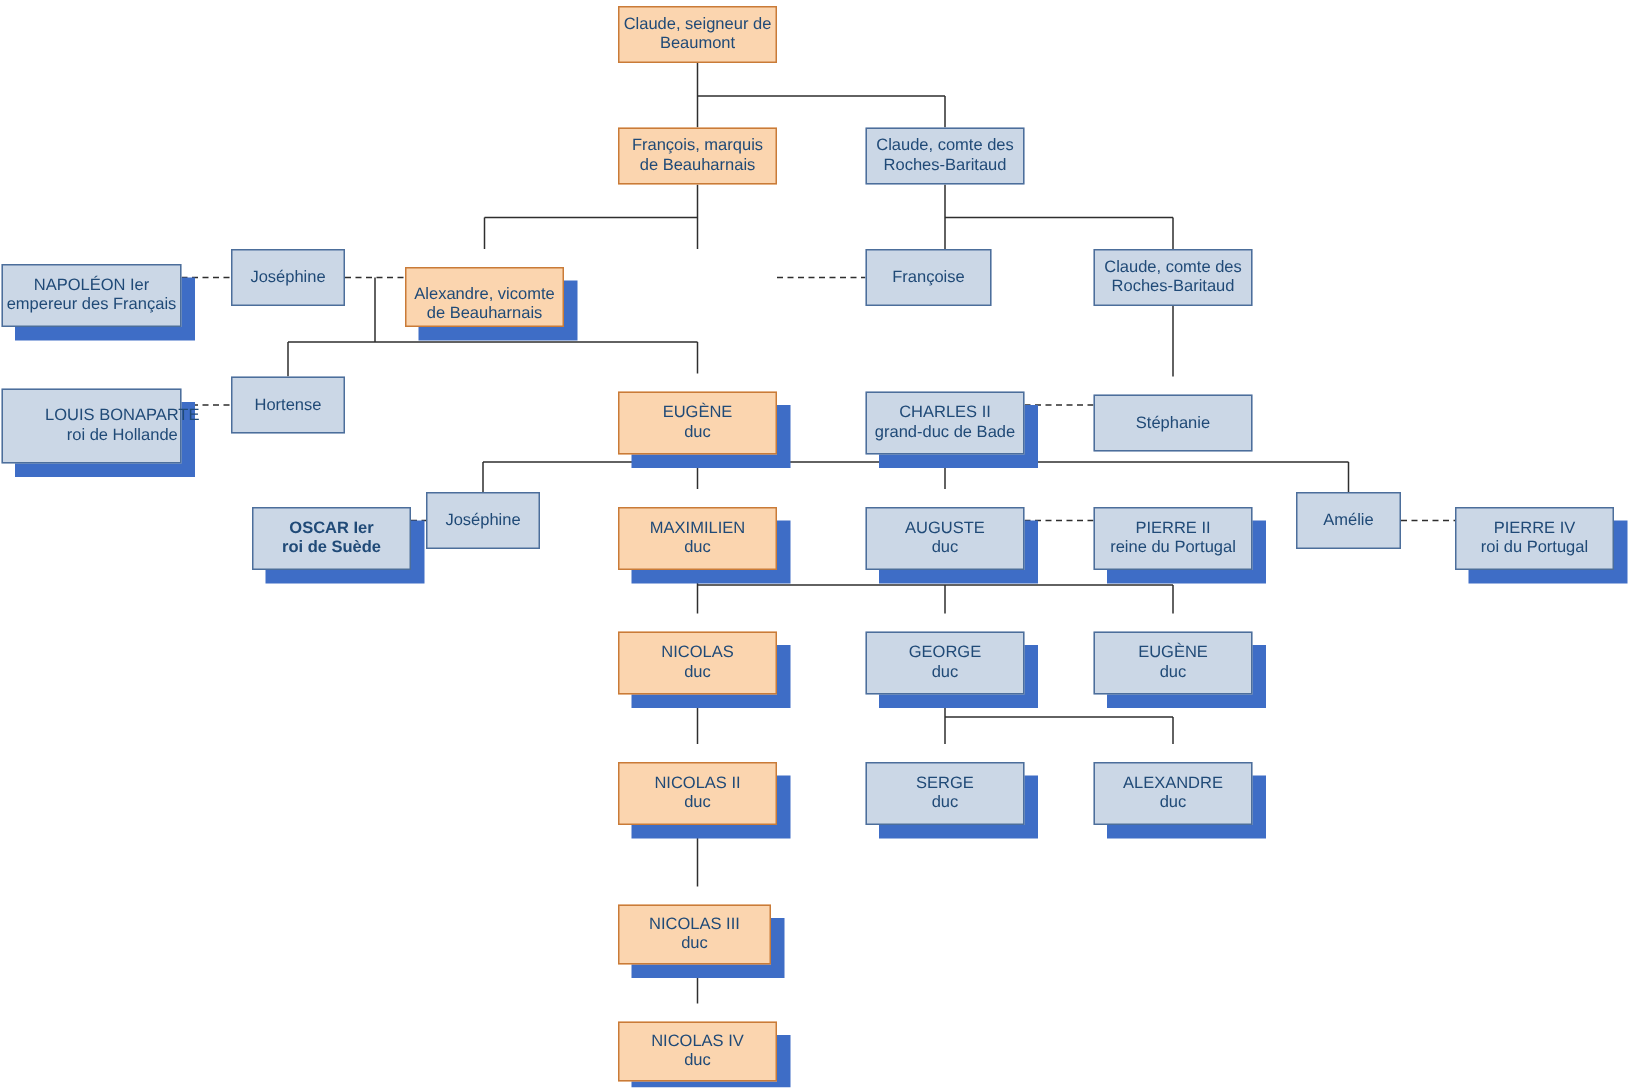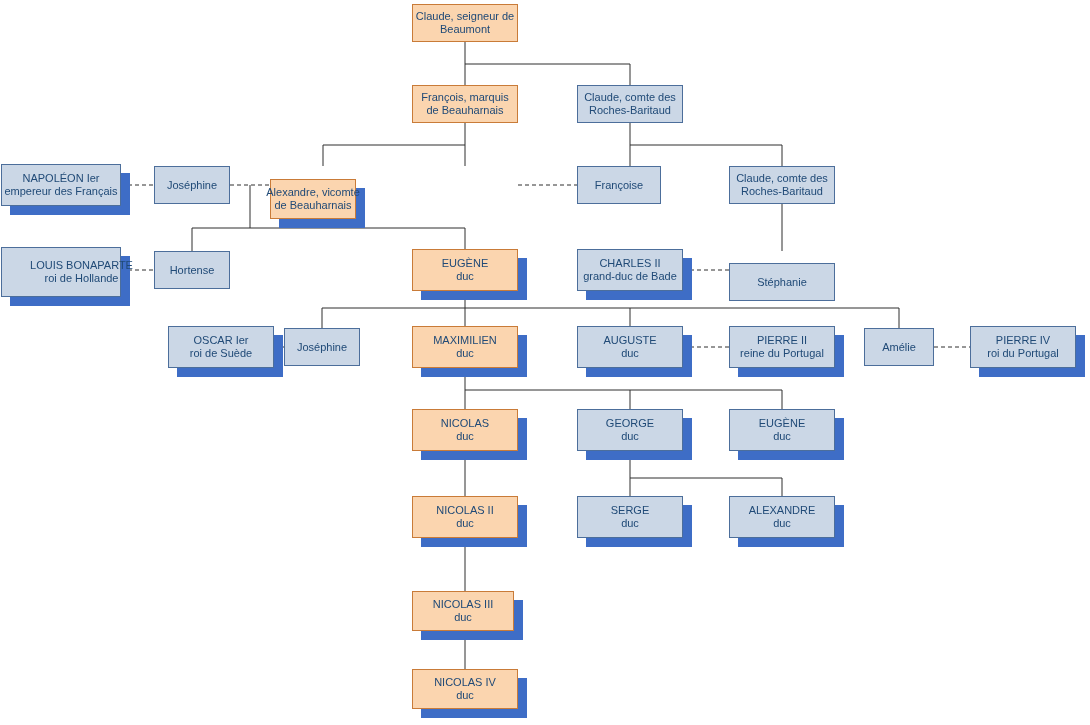--- a/index.html
+++ b/index.html
@@ -36,21 +36,21 @@
     text-align: center;
     font-size: 11px;
     line-height: 13px;
     padding: 1px 1px;
     border: 1px solid;
     color: var(--text, #204A77);
   }
   .node .node-line { white-space: nowrap; }
   .node.blue   { background: var(--blue-fill, #CBD7E6);  border-color: var(--blue-border, #4C6E9B); }
   .node.orange { background: var(--orange-fill, #FBD5AF); border-color: var(--orange-border, #C97B38); }
-  .node.shadowed { box-shadow: 9px 9px 0 0 var(--shadow, #3E6DC6); }
+  .node.shadowed { box-shadow: 9px 9px 0 0 var(--shadow, #3E6DC6); margin-top: 12px; }
 </style>
 </head>
 <body>
 
 <div class="canvas">
   <svg id="edges" width="1090" height="725">
       <line x1="465" y1="42" x2="465" y2="85" class="solid"></line>
       <line x1="465" y1="64" x2="630" y2="64" class="solid"></line>
       <line x1="630" y1="64" x2="630" y2="85" class="solid"></line>
       <line x1="465" y1="123" x2="465" y2="166" class="solid"></line>
@@ -101,21 +101,21 @@
         <div class="node-line">Claude, comte des</div>
         <div class="node-line">Roches-Baritaud</div>
       </div>
       <div class="node blue shadowed" style="left: 1px; top: 164px; width: 120px; height: 42px;">
         <div class="node-line">NAPOLÉON Ier</div>
         <div class="node-line">empereur des Français</div>
       </div>
       <div class="node blue" style="left: 154px; top: 166px; width: 76px; height: 38px;">
         <div class="node-line">Joséphine</div>
       </div>
-      <div class="node orange shadowed" style="left: 270px; top: 179px; width: 86px; height: 40px;">
+      <div class="node orange shadowed" style="left: 270px; top: 166px; width: 106px; height: 40px; justify-content: flex-end;">
         <div class="node-line">Alexandre, vicomte</div>
         <div class="node-line">de Beauharnais</div>
       </div>
       <div class="node blue" style="left: 577px; top: 166px; width: 84px; height: 38px;">
         <div class="node-line">Françoise</div>
       </div>
       <div class="node blue" style="left: 729px; top: 166px; width: 106px; height: 38px;">
         <div class="node-line">Claude, comte des</div>
         <div class="node-line">Roches-Baritaud</div>
       </div>
@@ -130,21 +130,21 @@
         <div class="node-line">EUGÈNE</div>
         <div class="node-line">duc</div>
       </div>
       <div class="node blue shadowed" style="left: 577px; top: 249px; width: 106px; height: 42px;">
         <div class="node-line">CHARLES II</div>
         <div class="node-line">grand-duc de Bade</div>
       </div>
       <div class="node blue" style="left: 729px; top: 251px; width: 106px; height: 38px; margin-top: 12px;">
         <div class="node-line">Stéphanie</div>
       </div>
-      <div class="node blue shadowed" style="left: 168px; top: 326px; width: 106px; height: 42px;">
+      <div class="node blue shadowed" style="left: 168px; top: 326px; width: 106px; height: 42px; font-weight: bold;">
         <div class="node-line">OSCAR Ier</div>
         <div class="node-line">roi de Suède</div>
       </div>
       <div class="node blue" style="left: 284px; top: 328px; width: 76px; height: 38px;">
         <div class="node-line">Joséphine</div>
       </div>
       <div class="node orange shadowed" style="left: 412px; top: 326px; width: 106px; height: 42px;">
         <div class="node-line">MAXIMILIEN</div>
         <div class="node-line">duc</div>
       </div>

